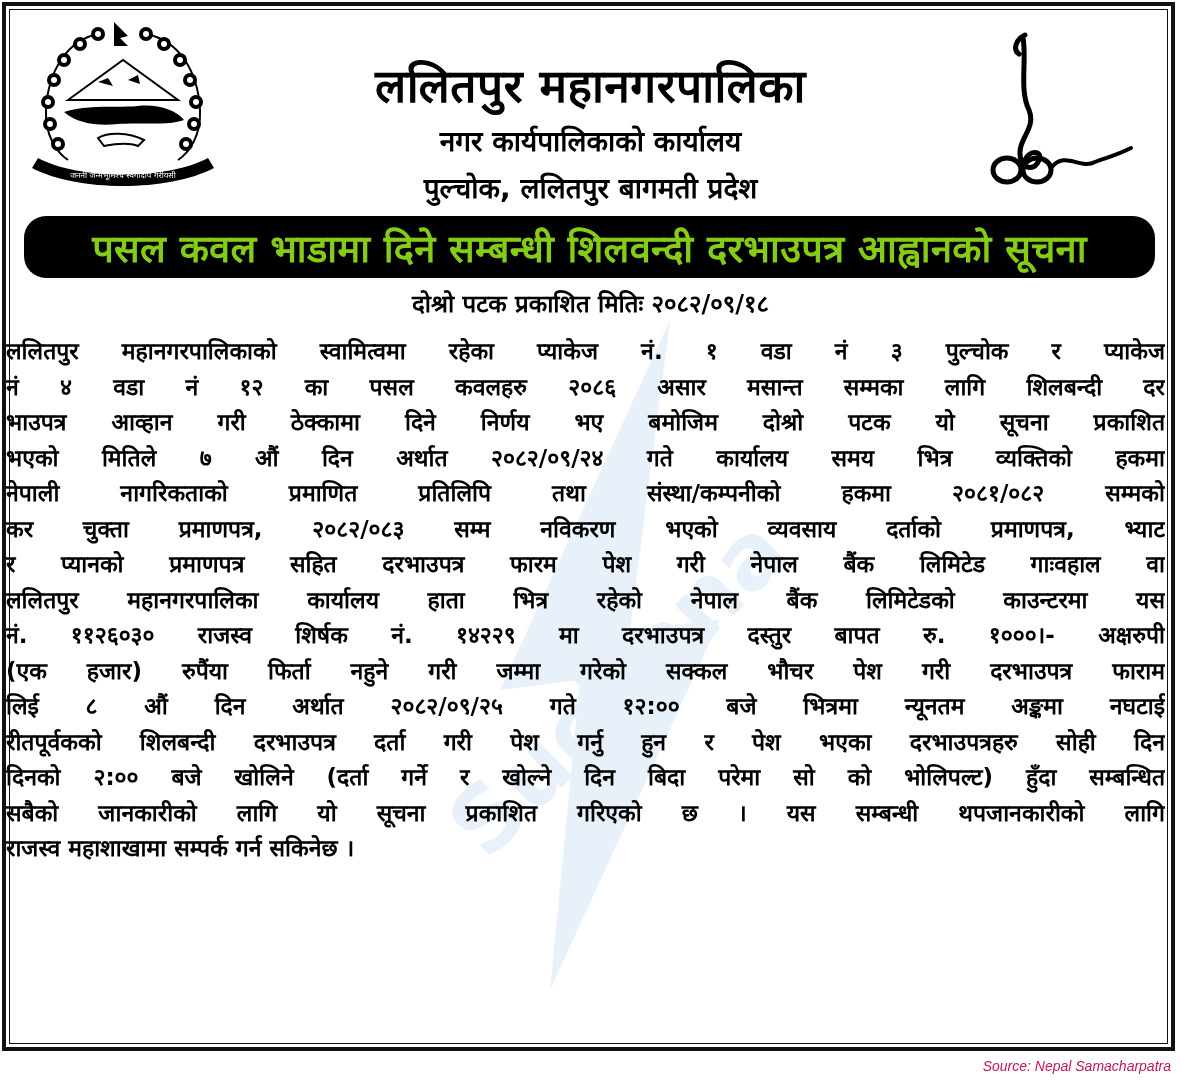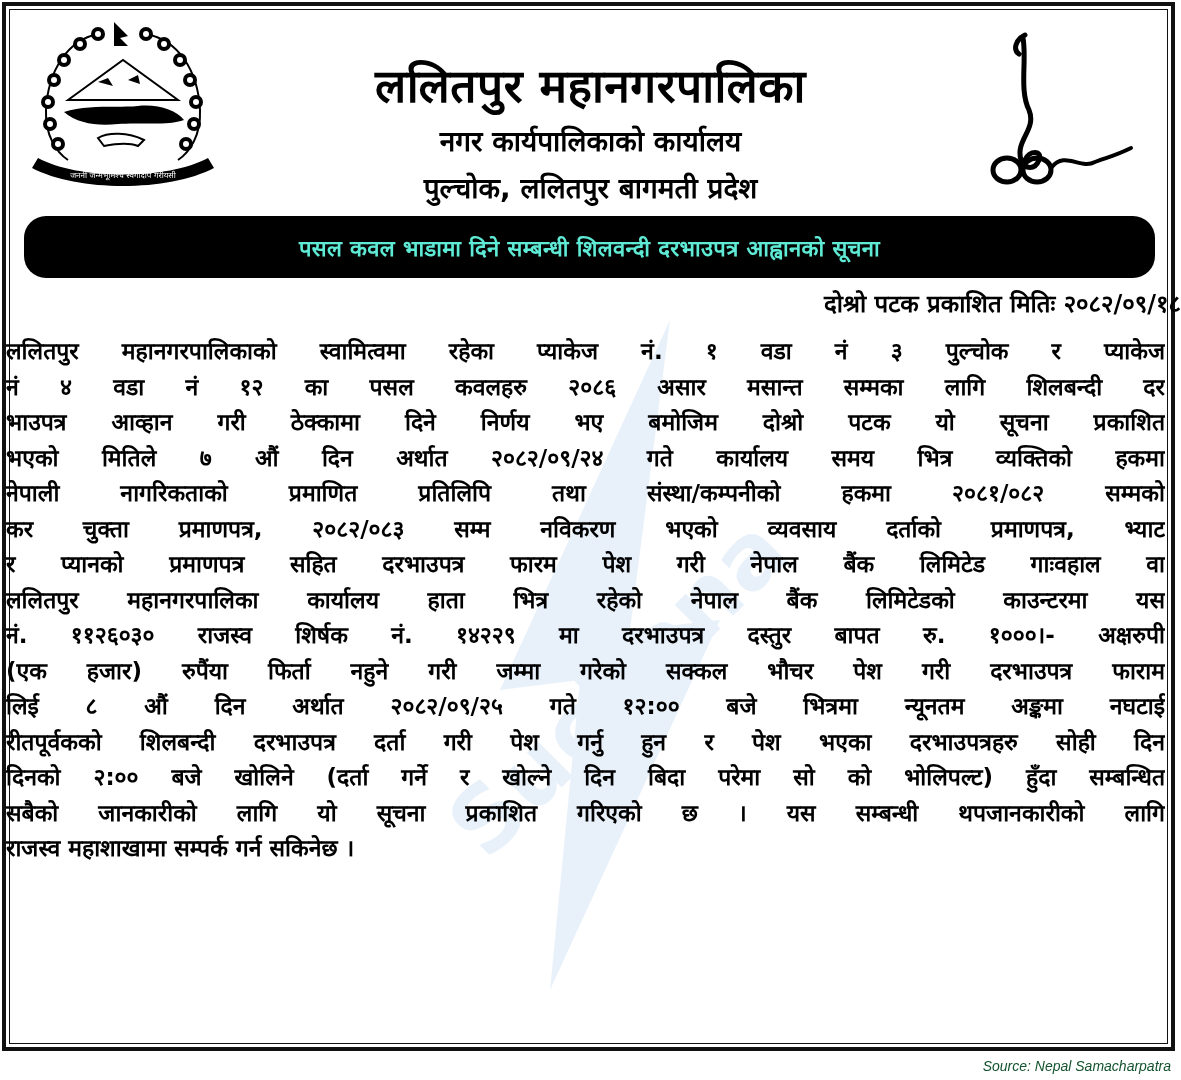--- a/index.html
+++ b/index.html
@@ -10,32 +10,32 @@
   .frame-inner { position:absolute; left:3px; top:3px; right:3px; bottom:3px;
                  border:1.5px solid #111; }
   .header { position:absolute; left:0; top:0; width:100%; height:205px; }
   .emblem { position:absolute; left:28px; top:20px; width:190px; height:170px; }
   .sign { position:absolute; left:985px; top:30px; width:160px; height:160px; }
   .titles { position:absolute; left:230px; right:230px; top:30px; text-align:center; }
   .t1 { font-size:46px; font-weight:bold; letter-spacing:0.5px; line-height:64px;margin-top:24px; }
   .t2 { font-size:28px; font-weight:bold; line-height:48px; }
   .t3 { font-size:28px; font-weight:bold; line-height:46px; }
   .banner { position:absolute; left:24px; top:216px; width:1131px; height:62px;
-            background:#000; border-radius:22px; color:#5eead4; display:flex;
-            align-items:center; justify-content:center; font-size:22px; font-weight:bold;
+            background:#000; border-radius:22px; color:#84cc16; display:flex;
+            align-items:center; justify-content:center; font-size:38px; font-weight:bold;
             letter-spacing:0.3px; }
-  .pubdate { position:absolute; left:0; right:0; top:284px; text-align:right;
+  .pubdate { position:absolute; left:0; right:0; top:284px; text-align:center;
              font-size:24px; font-weight:bold; line-height:40px; }
   .body { position:absolute; left:6px; right:16px; top:334px;
           font-size:23px; font-weight:bold; line-height:35.5px; text-align:justify; }
   .body .line { display:block; text-align:justify; text-align-last:justify; white-space:nowrap;
                 overflow:hidden; height:35.5px; }
   .body .line.last { text-align-last:left; }
   .source { position:absolute; right:10px; top:1058px; font-family:"Liberation Sans", sans-serif;
-            font-style:italic; font-size:14px; color:#14532d; }
+            font-style:italic; font-size:14px; color:#be185d; }
   .wm { position:absolute; opacity:0.10; pointer-events:none; }
 </style>
 </head>
 <body>
 
 <div class="frame">
   <div class="frame-inner"></div>
 </div>
 
 <svg class="wm" style="left:250px; top:300px;" width="700" height="700" viewBox="0 0 700 700">

